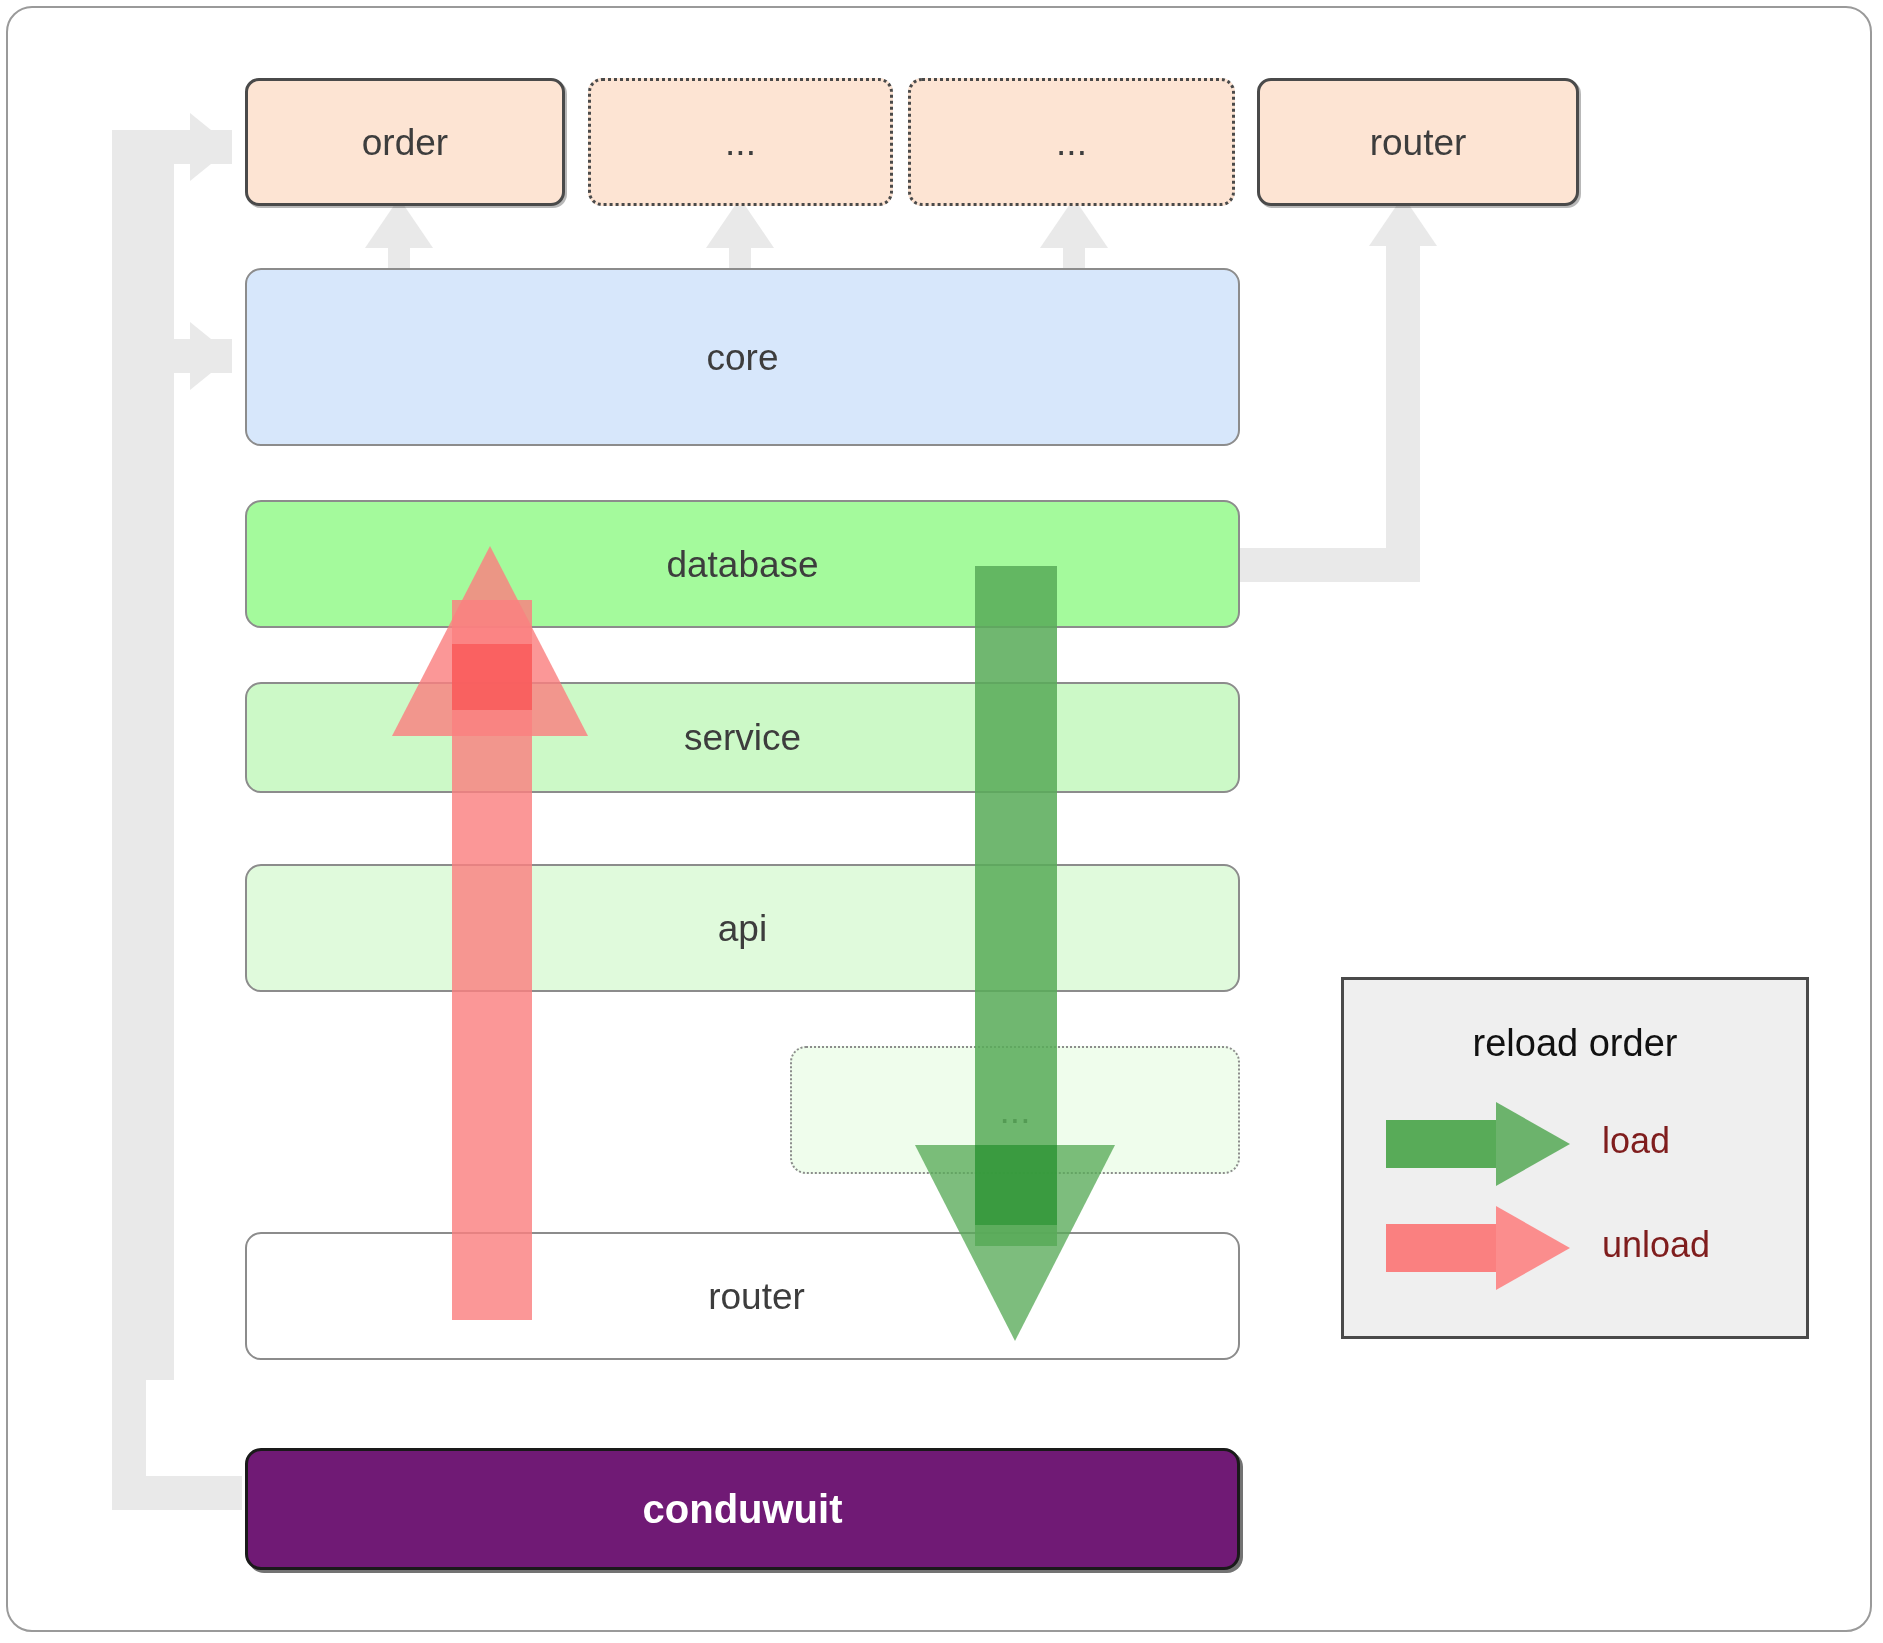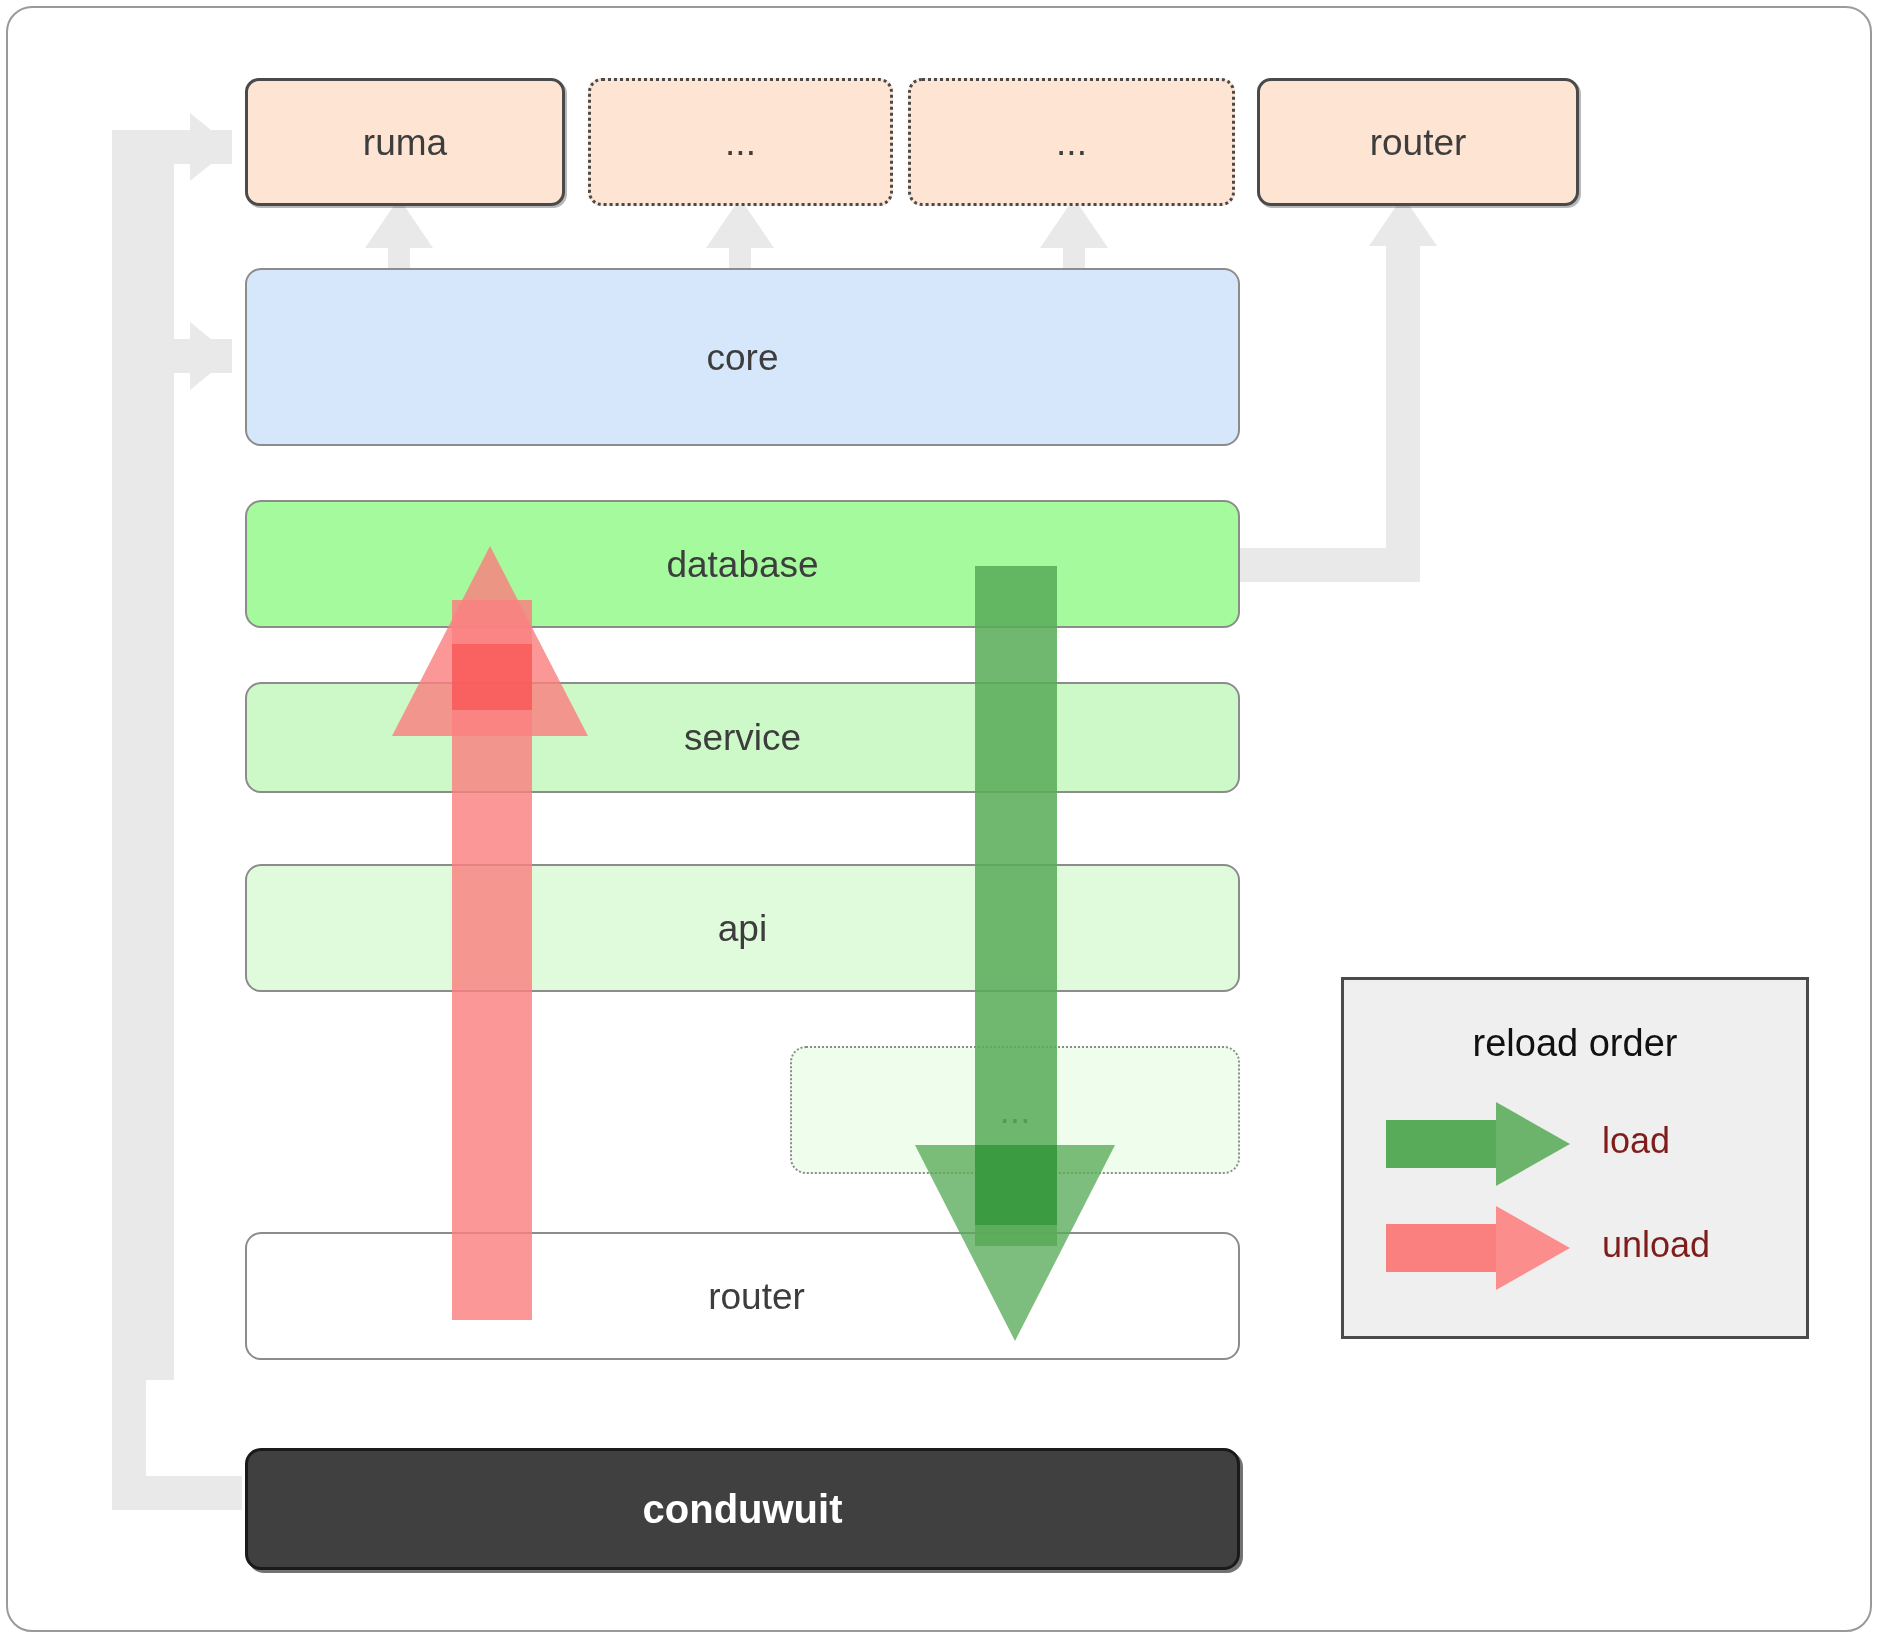--- a/index.html
+++ b/index.html
@@ -63,21 +63,21 @@
 
   .core   { background:#d7e7fb; }
   .database{ background:#a4fa9c; }
   .service{ background:#ccf9c7; }
   .api    { background:#e0fadc; }
   .admin  { background:#effdec; }
   .dots   { background:#effdec; border:2px dotted #8c8c8c; }
   .router { background:#ffffff;padding-left:28px; }
 
   .conduwuit{
-    background:#404040;
+    background:#701a75;
     border:3px solid #1a1a1a;
     border-radius:16px;
     box-shadow:3px 3px 0 rgba(0,0,0,.55);
   }
   .conduwuit .lbl{
     color:#ffffff;
     font-weight:bold;
     font-size:40px;
   }
 
@@ -158,21 +158,21 @@
   <div class="gray-head-up" style="left:706px; top:198px;"></div>
 
   <div class="gray" style="left:1063px; top:240px; width:22px; height:30px;"></div>
   <div class="gray-head-up" style="left:1040px; top:198px;"></div>
 
   <div class="gray" style="left:1240px; top:548px; width:180px; height:34px;"></div>
   <div class="gray" style="left:1386px; top:240px; width:34px; height:320px;"></div>
   <div class="gray-head-up" style="left:1369px; top:196px;"></div>
 
   <div class="box dep" style="left:245px; width:320px;">
-    <span class="lbl">ruma</span>
+    <span class="lbl">order</span>
   </div>
 
   <div class="box dep dotted" style="left:588px; width:305px;">
     <span class="lbl">...</span>
   </div>
 
   <div class="box dep dotted" style="left:908px; width:327px;">
     <span class="lbl">...</span>
   </div>
 

